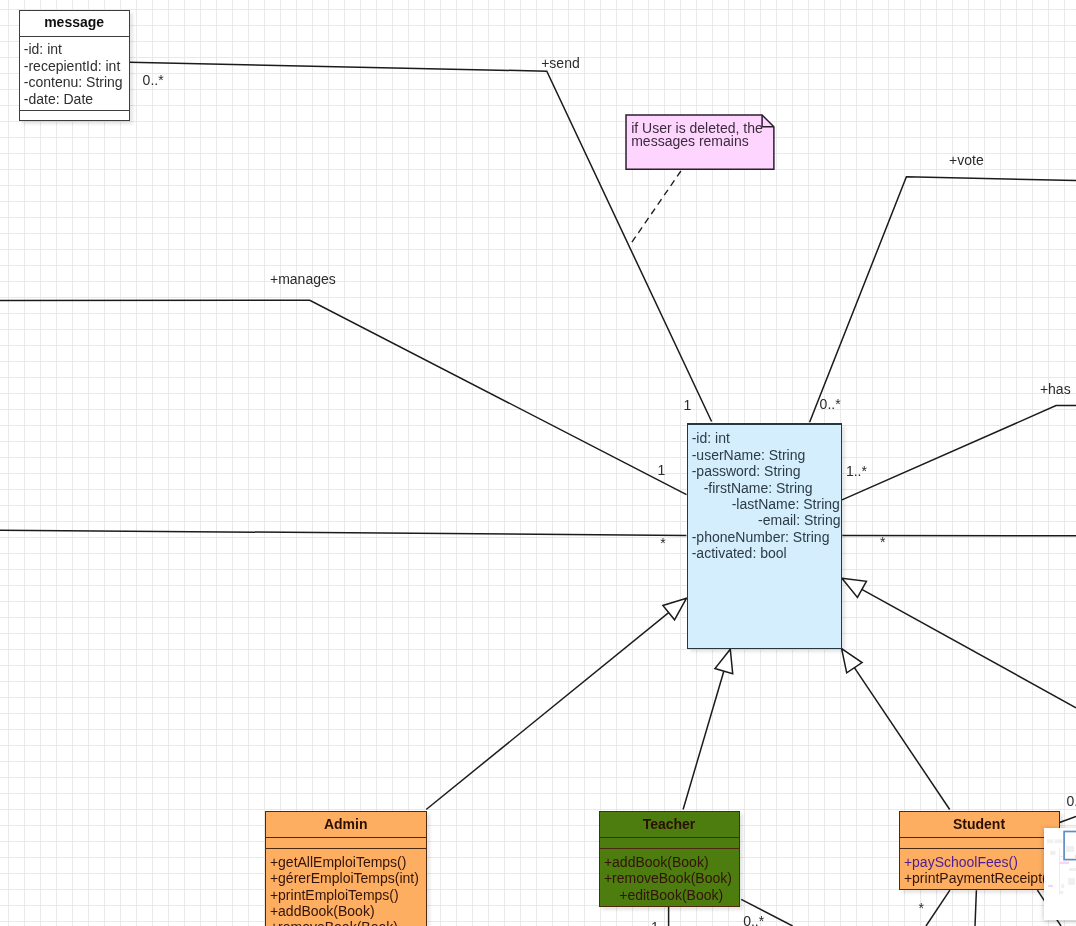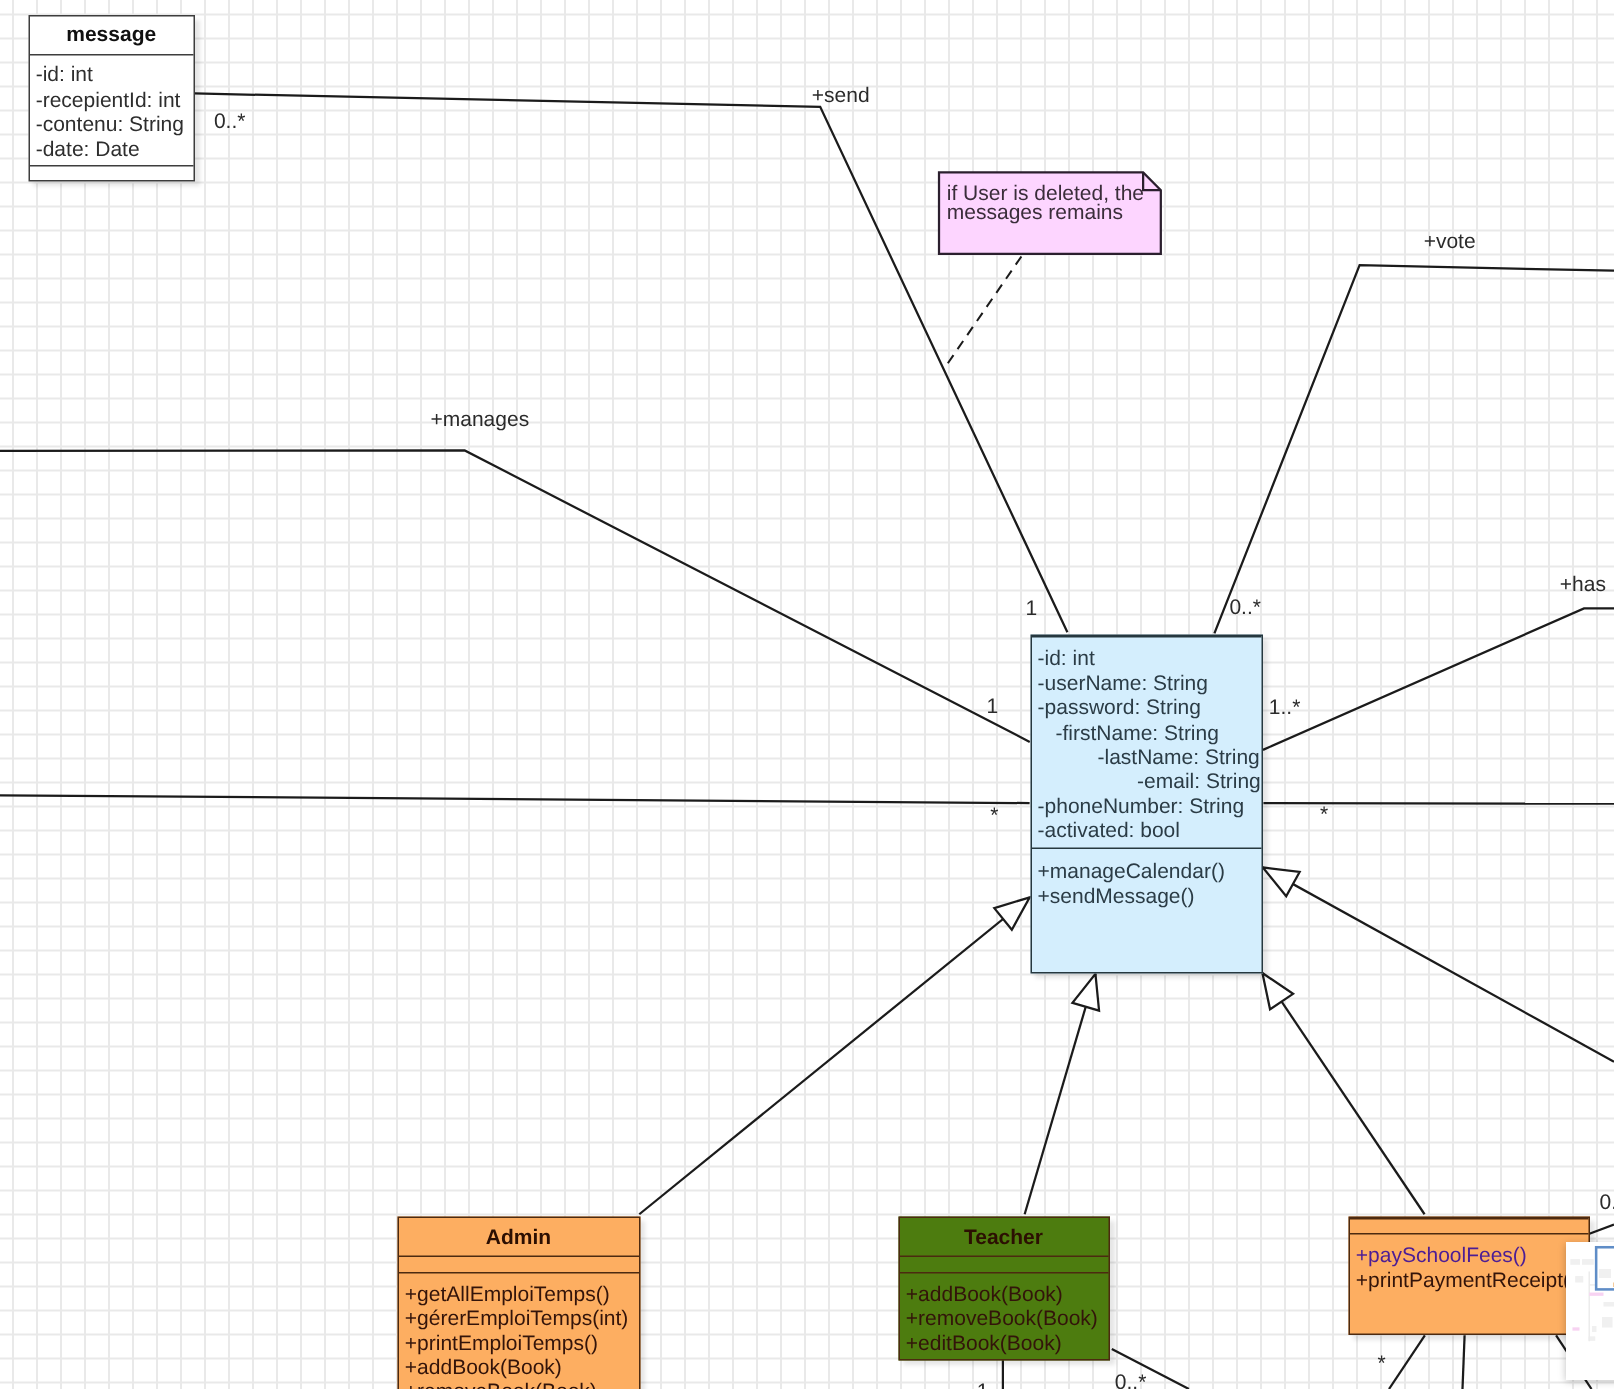--- a/index.html
+++ b/index.html
@@ -71,24 +71,20 @@
         <div class="sec" style="height: 141.1px; border-top: 1.4px solid rgb(38, 56, 63); padding: 5.3px 0px 0px 3.7px;">
           <div class="row" style="font-size: 14px; line-height: 16.4px; color: rgb(43, 60, 70);">-id: int</div>
           <div class="row" style="font-size: 14px; line-height: 16.4px; color: rgb(43, 60, 70);">-userName: String</div>
           <div class="row" style="font-size: 14px; line-height: 16.4px; color: rgb(43, 60, 70);">-password: String</div>
           <div class="row" style="font-size: 14px; line-height: 16.4px; color: rgb(43, 60, 70); margin-left: 12px;">-firstName: String</div>
           <div class="row" style="font-size: 14px; line-height: 16.4px; color: rgb(43, 60, 70); margin-left: 40px;">-lastName: String</div>
           <div class="row" style="font-size: 14px; line-height: 16.4px; color: rgb(43, 60, 70); text-align: right;">-email: String</div>
           <div class="row" style="font-size: 14px; line-height: 16.4px; color: rgb(43, 60, 70);">-phoneNumber: String</div>
           <div class="row" style="font-size: 14px; line-height: 16.4px; color: rgb(43, 60, 70);">-activated: bool</div>
         </div>
-        <div class="sec" style="height: 42px; border-top: 1.4px solid rgb(38, 56, 63); padding: 6px 0px 0px 3.7px;">
-          <div class="row" style="font-size: 14px; line-height: 16.4px; color: rgb(43, 60, 70);">+manageCalendar()</div>
-          <div class="row" style="font-size: 14px; line-height: 16.4px; color: rgb(43, 60, 70);">+sendMessage()</div>
-        </div>
       </div>
       <div class="node" style="left: 264.5px; top: 810.5px; width: 162.4px; height: 132px; background: rgb(253, 174, 97); border: 1.4px solid rgb(76, 42, 16); box-shadow: rgba(0, 0, 0, 0.1) 3px 3px 3px;">
         <div class="sec" style="height: 25.4px; position: relative;">
           <div class="title" style="font-size: 14px; color: rgb(44, 15, 2); line-height: 24px;">Admin</div>
         </div>
         <div class="sec" style="height: 10.8px; border-top: 1.4px solid rgb(76, 42, 16); padding: 5.1px 0px 0px 4.4px;"></div>
         <div class="sec" style="height: 93.8px; border-top: 1.4px solid rgb(76, 42, 16); padding: 5.1px 0px 0px 4.4px;">
           <div class="row" style="font-size: 14px; line-height: 16.4px; color: rgb(51, 20, 10);">+getAllEmploiTemps()</div>
           <div class="row" style="font-size: 14px; line-height: 16.4px; color: rgb(51, 20, 10);">+gérerEmploiTemps(int)</div>
           <div class="row" style="font-size: 14px; line-height: 16.4px; color: rgb(51, 20, 10);">+printEmploiTemps()</div>
@@ -97,35 +93,38 @@
         </div>
       </div>
       <div class="node" style="left: 598.5px; top: 810.5px; width: 141px; height: 96.4px; background: #4d7c0f; border: 1.4px solid rgb(76, 42, 16); box-shadow: rgba(0, 0, 0, 0.1) 3px 3px 3px;">
         <div class="sec" style="height: 25.4px; position: relative;">
           <div class="title" style="font-size: 14px; color: rgb(44, 15, 2); line-height: 24px;">Teacher</div>
         </div>
         <div class="sec" style="height: 10.8px; border-top: 1.4px solid rgb(76, 42, 16); padding: 5.1px 0px 0px 4.4px;"></div>
         <div class="sec" style="height: 57.4px; border-top: 1.4px solid rgb(76, 42, 16); padding: 5.1px 0px 0px 4.4px;">
           <div class="row" style="font-size: 14px; line-height: 16.4px; color: rgb(51, 20, 10);">+addBook(Book)</div>
           <div class="row" style="font-size: 14px; line-height: 16.4px; color: rgb(51, 20, 10);">+removeBook(Book)</div>
-          <div class="row" style="font-size: 14px; line-height: 16.4px; color: rgb(51, 20, 10);">+editBook(Book)</div>
+          <div class="row" style="font-size: 14px; line-height: 16.4px; color: rgb(51, 20, 10); text-align: center;">+editBook(Book)</div>
         </div>
       </div>
       <div class="node" style="left: 898.5px; top: 810.5px; width: 161px; height: 79.4px; background: rgb(253, 174, 97); border: 1.4px solid rgb(76, 42, 16); box-shadow: rgba(0, 0, 0, 0.1) 3px 3px 3px;">
+        <div class="sec" style="height: 25.4px; position: relative;">
+          <div class="title" style="font-size: 14px; color: rgb(44, 15, 2); line-height: 24px;">Student</div>
+        </div>
         <div class="sec" style="height: 10.8px; border-top: 1.4px solid rgb(76, 42, 16); padding: 5.1px 0px 0px 4.4px;"></div>
         <div class="sec" style="height: 40.4px; border-top: 1.4px solid rgb(76, 42, 16); padding: 5.1px 0px 0px 4.4px;">
           <div class="row" style="font-size: 14px; line-height: 16.4px; color: #4c1d95;">+paySchoolFees()</div>
           <div class="row" style="font-size: 14px; line-height: 16.4px; color: rgb(51, 20, 10);">+printPaymentReceipt()</div>
         </div>
       </div>
     </div>
   <div id="labels">
       <div class="elab" style="left: 142.6px; top: 73px;">0..*</div>
       <div class="elab" style="left: 541.2px; top: 55.6px;">+send</div>
-      <div class="elab" style="left: 287px; top: 271.9px;">+manages</div>
+      <div class="elab" style="left: 270px; top: 271.9px;">+manages</div>
       <div class="elab" style="left: 949.1px; top: 152.6px;">+vote</div>
       <div class="elab" style="left: 1039.9px; top: 381.8px;">+has</div>
       <div class="elab" style="left: 683.6px; top: 397.8px;">1</div>
       <div class="elab" style="left: 819.6px; top: 396.9px;">0..*</div>
       <div class="elab" style="left: 657.6px; top: 463px;">1</div>
       <div class="elab" style="left: 845.9px; top: 464px;">1..*</div>
       <div class="elab" style="left: 660.2px; top: 536px;">*</div>
       <div class="elab" style="left: 880px; top: 535px;">*</div>
       <div class="elab" style="left: 651.1px; top: 919.5px;">1</div>
       <div class="elab" style="left: 743.2px; top: 913.8px;">0..*</div>

